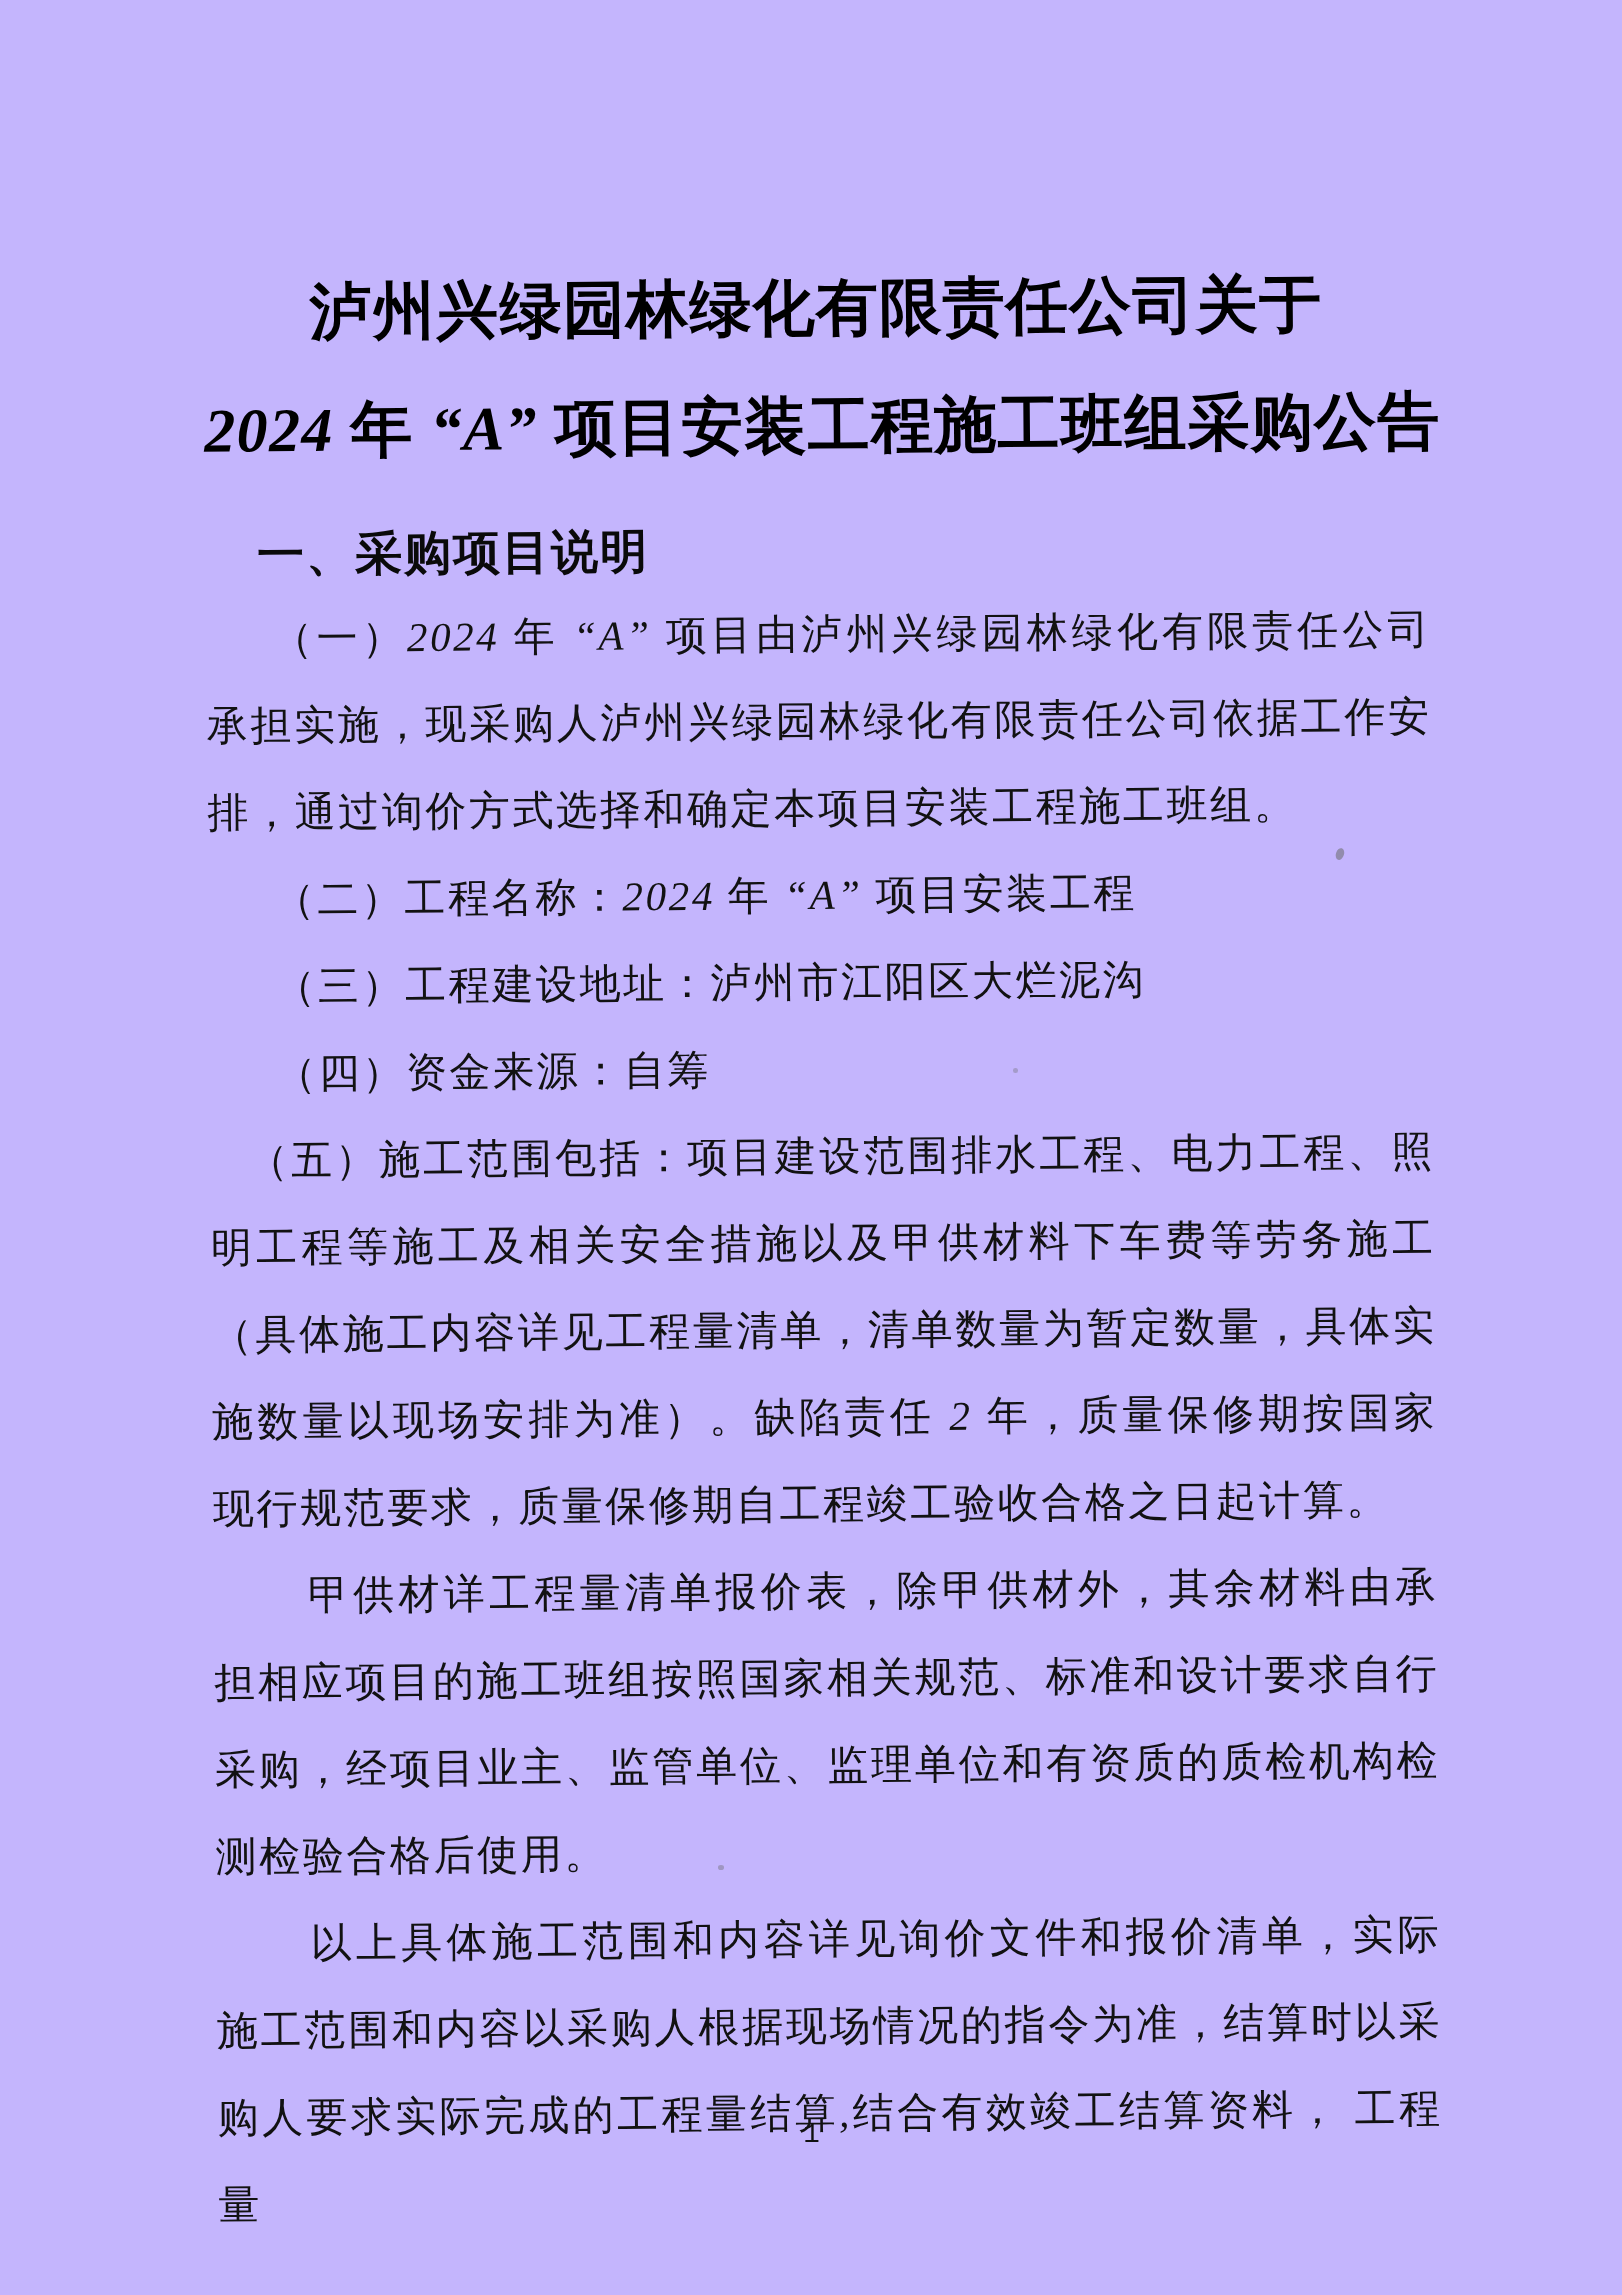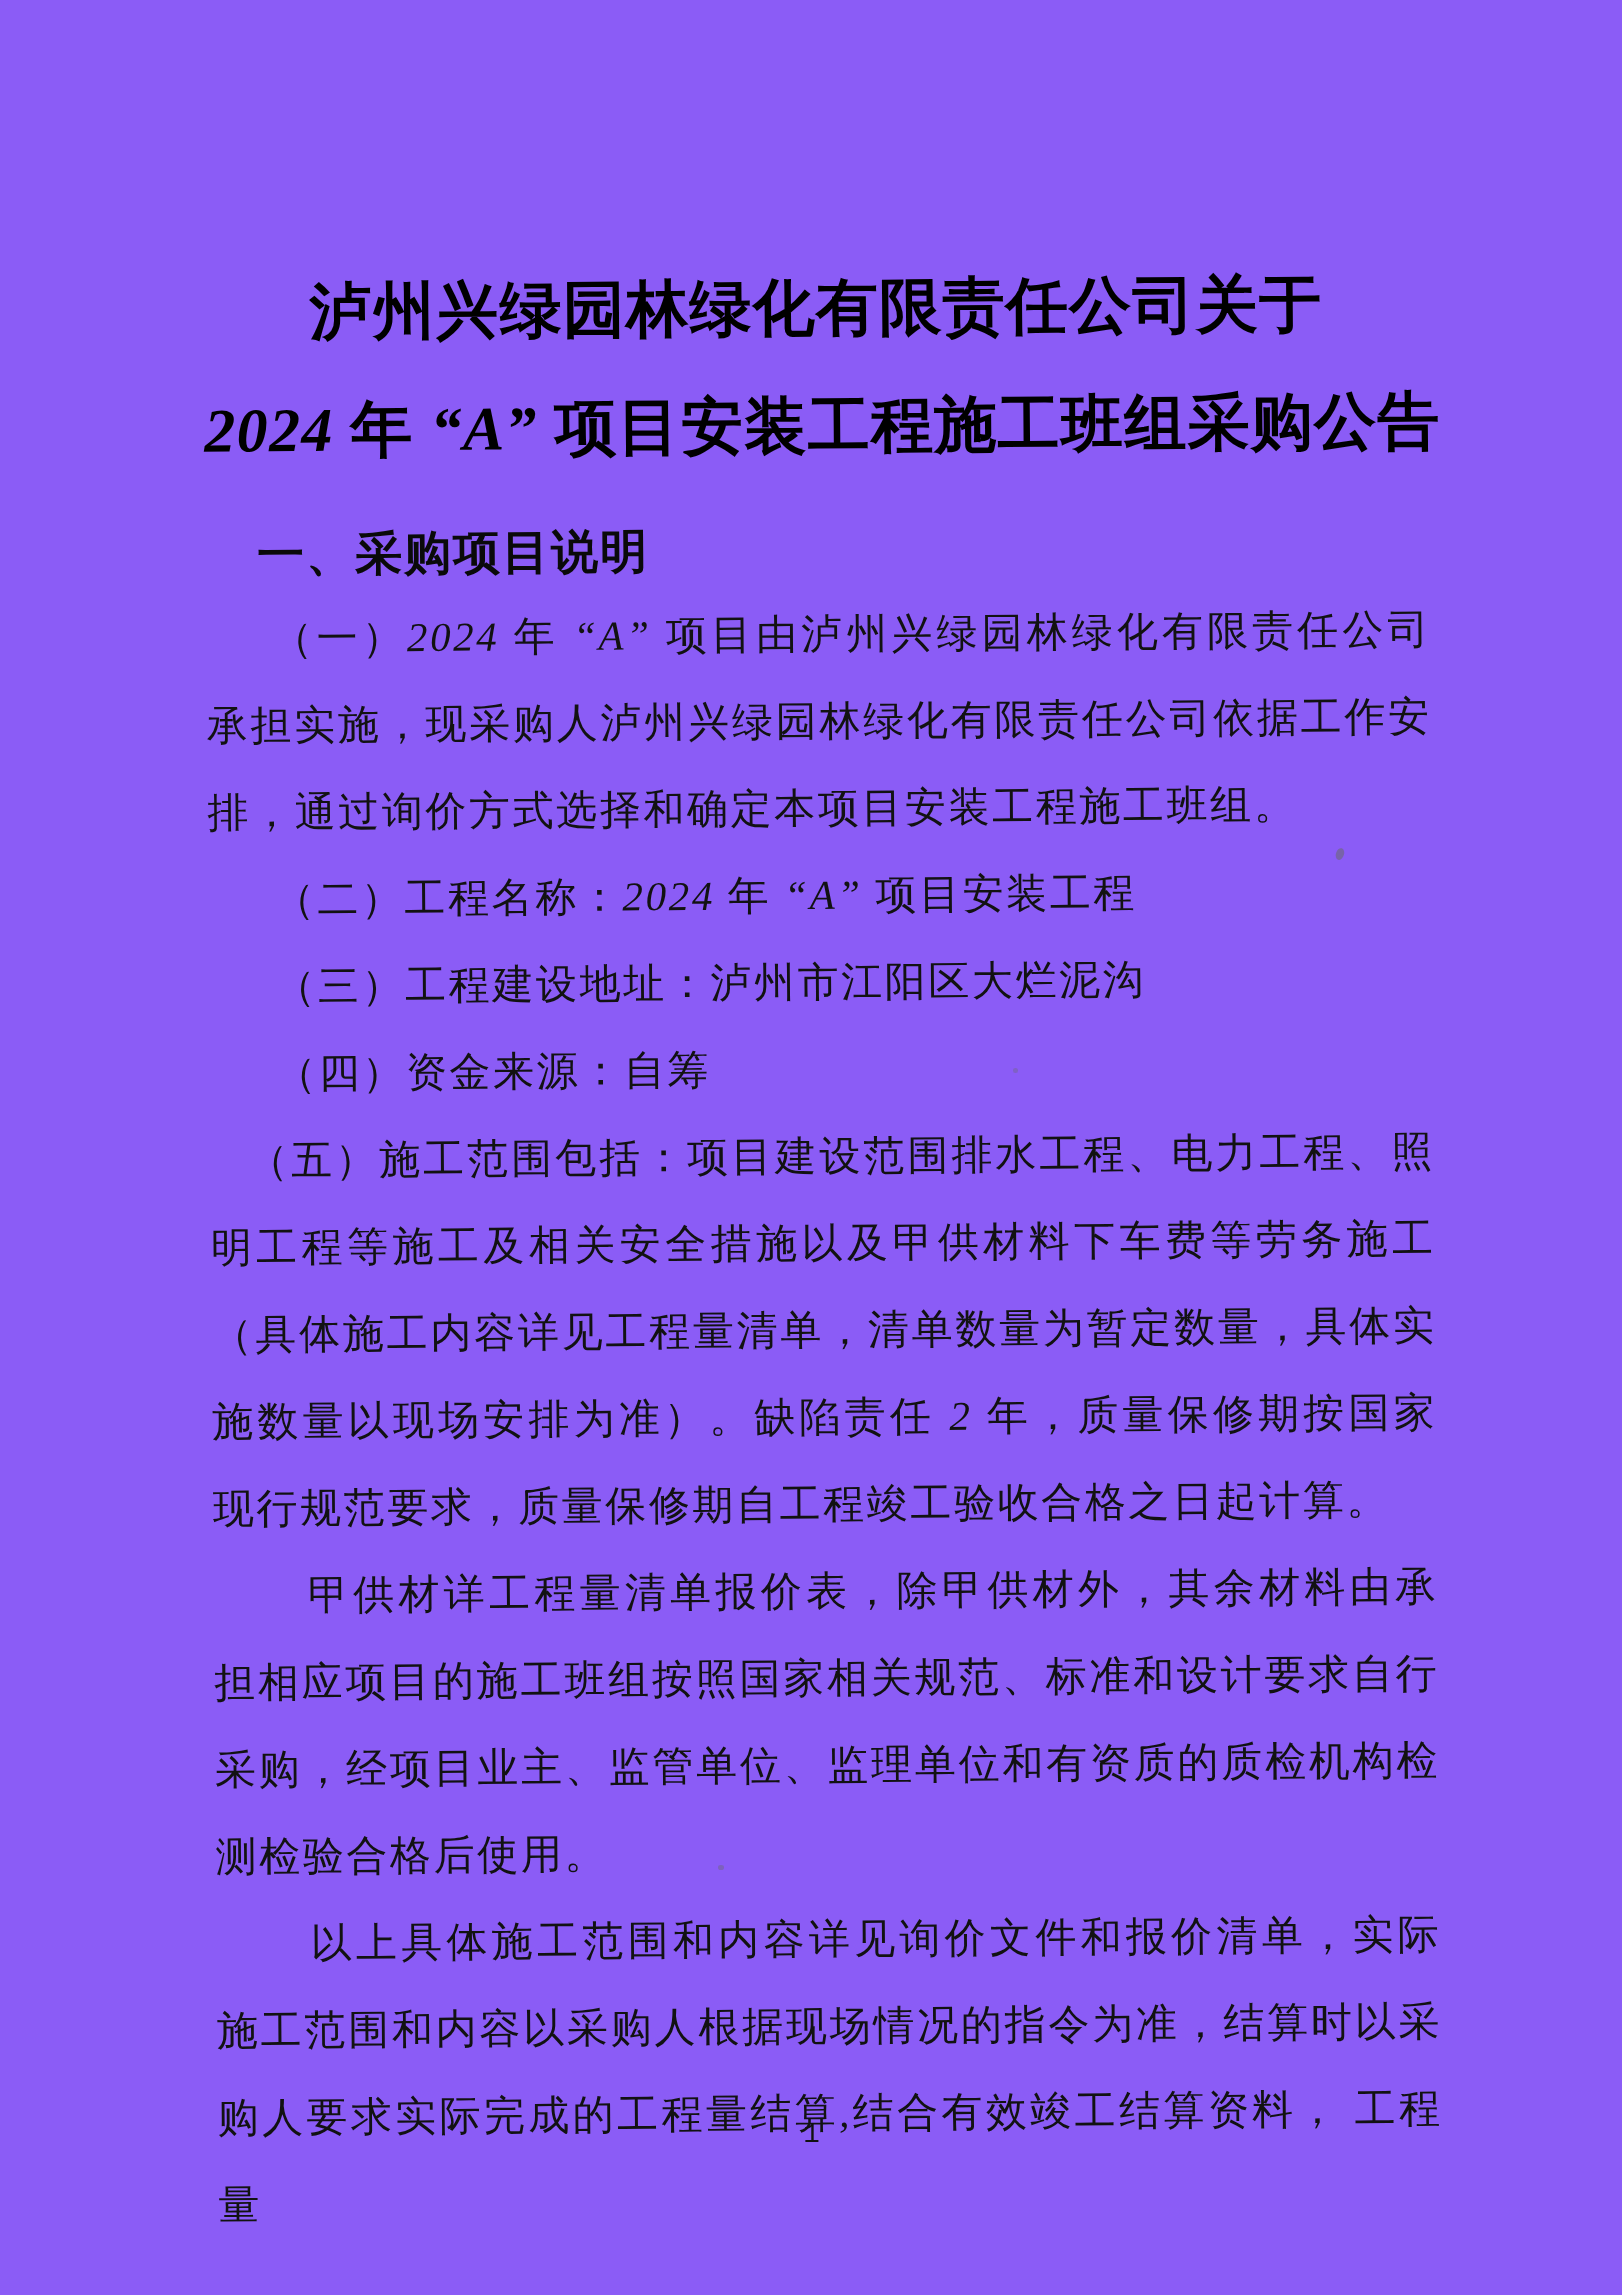--- a/index.html
+++ b/index.html
@@ -4,21 +4,21 @@
 <style>
   html, body {
     margin: 0;
     padding: 0;
     background: #ffffff;
   }
   .sheet {
     position: relative;
     width: 1623px;
     height: 2295px;
-    background: #8b5cf6;
+    background: #c4b5fd;
     overflow: hidden;
     font-family: "Liberation Serif", "DejaVu Serif", serif;
     color: #141414;
   }
   
   .doc {
     position: absolute;
     top: 249px;
     left: 203px;
     width: 1225px;

